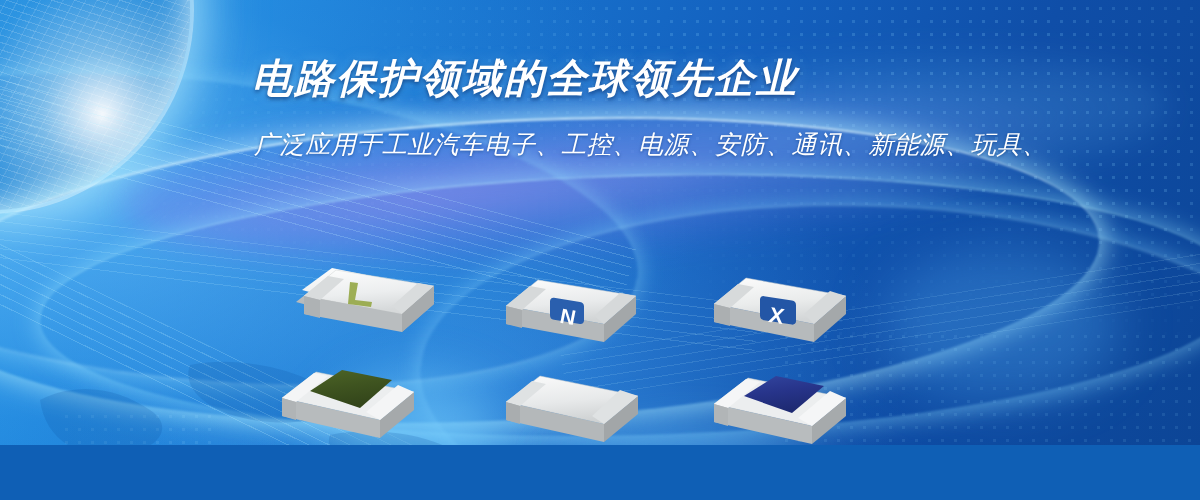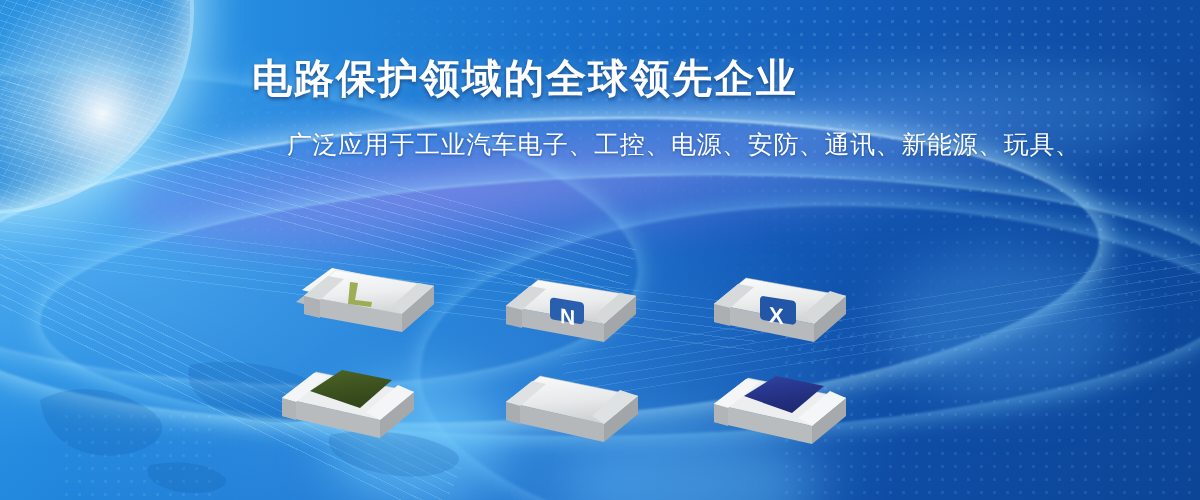--- a/index.html
+++ b/index.html
@@ -4,26 +4,27 @@
 <style>
   * { margin:0; padding:0; box-sizing:border-box; }
   html, body {
     width:1200px; height:500px; overflow:hidden;
     font-family:"Liberation Sans", sans-serif;
     background:#0f5fb5;
   }
 
   #banner {
     position:relative;
-    width:1200px; height:500px;
+    width:1200px; height:445px;
     overflow:hidden;
     background:
       radial-gradient(ellipse 900px 520px at 6% 46%,  rgba(120,200,255,0.55) 0%, rgba(60,160,235,0.20) 42%, rgba(0,0,0,0) 70%),
       radial-gradient(ellipse 620px 420px at 40% 88%, rgba(90,185,255,0.40) 0%, rgba(0,0,0,0) 68%),
       linear-gradient(118deg, #2a9ae8 0%, #1f86dd 18%, #1874cf 34%, #135fbd 55%, #0f4ea8 74%, #0c4596 100%);
+    font-style: italic;
   }
 
   
   .dots {
     position:absolute; inset:0;
     background-image:
       radial-gradient(circle, rgba(140,215,255,0.85) 1.6px, rgba(0,0,0,0) 2.0px);
     background-size:13px 13px;
     background-position:2px 2px;
     opacity:.30;
@@ -152,21 +153,20 @@
     letter-spacing:2px;
     text-shadow:0 2px 4px rgba(8,48,110,.75), 0 0 14px rgba(150,215,255,.35);
     white-space:nowrap;
   }
   .sub-line {
     position:absolute; left:254px;
     font-size:25px; color:#ffffff; font-weight:normal;
     letter-spacing:.6px;
     text-shadow:0 1px 3px rgba(10,55,120,.6);
     white-space:nowrap;
-    margin-left:33px;
   }
   .sub1 { top:128px; }
   .sub2 { top:181px; }
 
   
   .products { position:absolute; left:0; top:0; width:1200px; height:500px; }
   .chip { position:absolute; }
   .chip svg { display:block; overflow:visible; }
 </style>
 </head>

